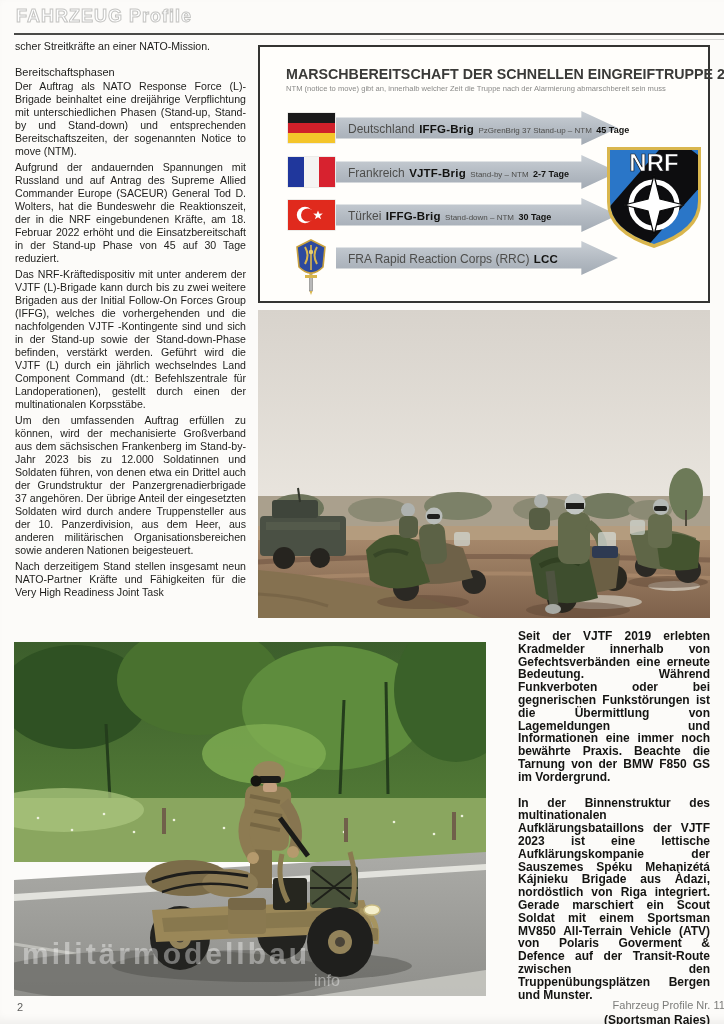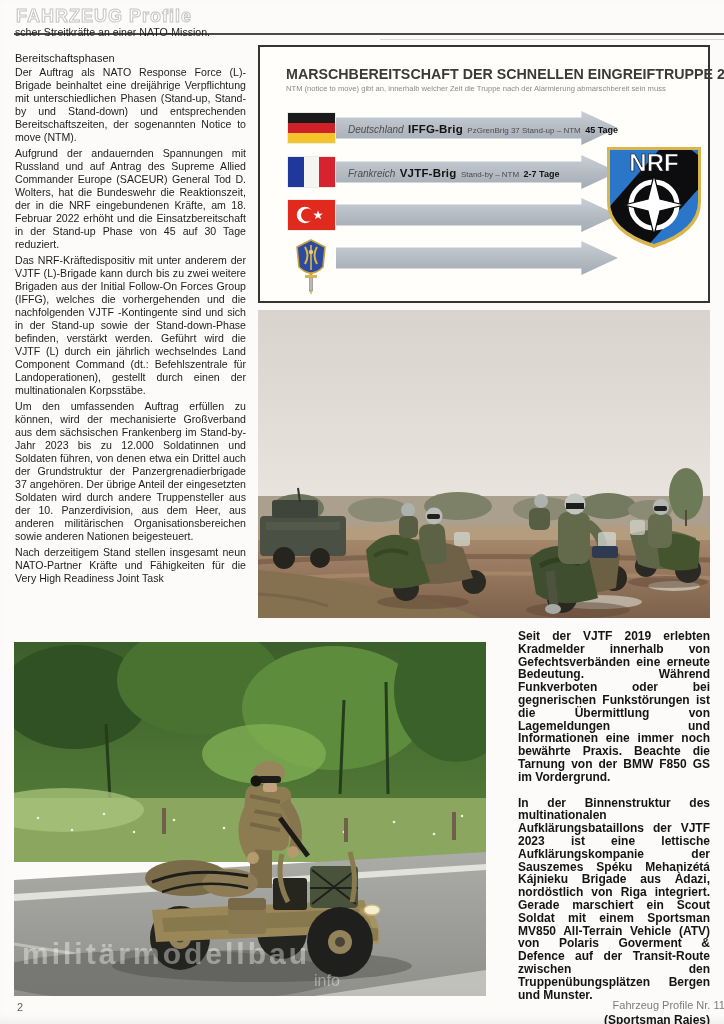--- a/index.html
+++ b/index.html
@@ -5,41 +5,41 @@
   html,body{margin:0;padding:0;background:#e8e8e6;font-family:"Liberation Sans",sans-serif;}
   .page{position:relative;width:724px;height:1024px;background:#fcfbf9;overflow:hidden;
         box-shadow:inset -4px -4px 8px rgba(0,0,0,0.05);padding-left:21px;}
   
   .header-title{position:absolute;left:16px;top:6px;font-size:18px;font-weight:bold;
     letter-spacing:1px;color:#ffffff;-webkit-text-stroke:1px #c4c4c2;text-stroke:1px #c4c4c2;}
   .header-rule{position:absolute;left:14px;right:12px;top:33px;border-top:2px solid #4a4a48;}
   .header-rule2{position:absolute;left:380px;right:12px;top:39px;border-top:1px solid #d9d9d7;}
 
   
-  .left-col{position:absolute;left:15px;top:26px;width:231px;color:#1d1d1b;}
+  .left-col{position:absolute;left:15px;top:40px;width:231px;color:#1d1d1b;}
   .left-col p{margin:0 0 3px 0;font-size:10.6px;line-height:13px;text-align:justify;}
   .left-col p.intro{margin-bottom:13px;}
   .subhead{margin:0 0 2px 0;font-size:11px;font-weight:normal;}
 
   
   .infobox{position:absolute;left:258px;top:45px;width:452px;height:258px;background:#fffefb;
     border:2px solid #343432;box-sizing:border-box;}
   .info-title{position:absolute;left:26px;top:18px;font-size:15.5px;font-weight:bold;color:#3a3a38;
     transform:scaleX(0.92);transform-origin:left center;white-space:nowrap;letter-spacing:0px;}
   .info-sub{position:absolute;left:26px;top:37px;font-size:8px;color:#8a8a88;
     transform:scaleX(0.95);transform-origin:left center;white-space:nowrap;}
   .info-row{position:absolute;left:0;width:452px;height:34px;}
   .row1{top:64px;} .row2{top:108px;} .row3{top:151px;} .row4{top:194px;}
   .flag{position:absolute;left:28px;top:2px;width:47px;height:30px;box-shadow:0 0 0 0.5px rgba(0,0,0,0.15);}
   .badge{position:absolute;left:34px;top:-2px;width:34px;height:56px;}
   .arrow{position:absolute;left:76px;top:0;width:282px;height:34px;
     background:linear-gradient(180deg,#c9cfd5 0%,#b3bac2 55%,#a3abb4 100%);
     clip-path:polygon(0 19%,87% 19%,87% 0,100% 50%,87% 100%,87% 81%,0 81%);}
   .arrow-text{position:absolute;left:88px;top:0;height:34px;line-height:34px;white-space:nowrap;}
-  .arrow-text .pre{font-size:10px;color:#4d4d4b;font-style:italic;}
+  .arrow-text .pre{font-size:12px;color:#4d4d4b;}
   .arrow-text .main{font-size:11.5px;font-weight:bold;color:#121210;letter-spacing:0.2px;}
   .arrow-text .suf{font-size:8px;color:#4d4d4b;}
   .arrow-text .val{font-size:9px;font-weight:bold;color:#121210;}
   .nrf{position:absolute;left:344px;top:98px;width:100px;height:104px;}
 
   
   .photo-mid{position:absolute;left:258px;top:310px;width:452px;height:308px;display:block;}
   .photo-bottom{position:absolute;left:14px;top:642px;width:472px;height:354px;display:block;}
 
   
@@ -105,35 +105,47 @@
     </div>
 
     <div class="info-row row3">
       <svg class="flag" viewBox="0 0 47 30">
         <rect width="47" height="30" fill="#e02a1d"></rect>
         <circle cx="17" cy="15" r="8.2" fill="#ffffff"></circle>
           <circle cx="19.6" cy="15" r="6.6" fill="#e02a1d"></circle>
         <polygon points="30,10.5 31.3,13.7 34.8,13.6 32,15.9 33.1,19.2 30,17.2 26.9,19.2 28,15.9 25.2,13.6 28.7,13.7" fill="#ffffff"></polygon>
       </svg>
       <div class="arrow"></div>
+      <div class="arrow-text">
+        <span class="pre">Türkei</span>
+        <span class="main">IFFG-Brig</span>
+        <span class="suf">Stand-down – NTM</span>
+        <span class="val">30 Tage</span>
+      </div>
     </div>
 
     <div class="info-row row4">
       <svg class="badge" viewBox="0 0 34 56">
         <circle cx="17" cy="34" r="2" fill="#d9b64d"></circle>
         <rect x="15.5" y="36" width="3" height="16" fill="#b9b9b9" stroke="#6a6a68" stroke-width="0.5"></rect>
         <rect x="11" y="36" width="12" height="3" fill="#d9b64d"></rect>
         <polygon points="15.5,52 18.5,52 17,56" fill="#d9b64d"></polygon>
         <path d="M17,1 L31,8 L29,28 Q17,40 5,28 L3,8 Z" fill="#2c4a9e" stroke="#c9a23e" stroke-width="1.6"></path>
         <path d="M11,8 Q16,16 11,25" stroke="#d9b64d" stroke-width="2" fill="none"></path>
         <path d="M23,8 Q18,16 23,25" stroke="#d9b64d" stroke-width="2" fill="none"></path>
         <line x1="17" y1="6" x2="17" y2="31" stroke="#d9b64d" stroke-width="1.6"></line>
         <circle cx="17" cy="13" r="2.2" fill="#e8cf6e"></circle>
       </svg>
       <div class="arrow"></div>
+      <div class="arrow-text">
+        <span class="pre">FRA Rapid Reaction Corps (RRC)</span>
+        <span class="main">LCC</span>
+        <span class="suf"></span>
+        <span class="val"></span>
+      </div>
     </div>
 
     <svg class="nrf" viewBox="0 0 100 104">
       <defs>
           <clipPath id="shieldClip">
             <path d="M6,5 H94 V56 Q94,85 50,99 Q6,85 6,56 Z"></path>
           </clipPath>
         </defs>
       <path d="M3,2 H97 V57 Q97,88 50,103 Q3,88 3,57 Z" fill="#d9b64d"></path>
       <path d="M6,5 H94 V56 Q94,85 50,99 Q6,85 6,56 Z" fill="#2a76c8"></path>

